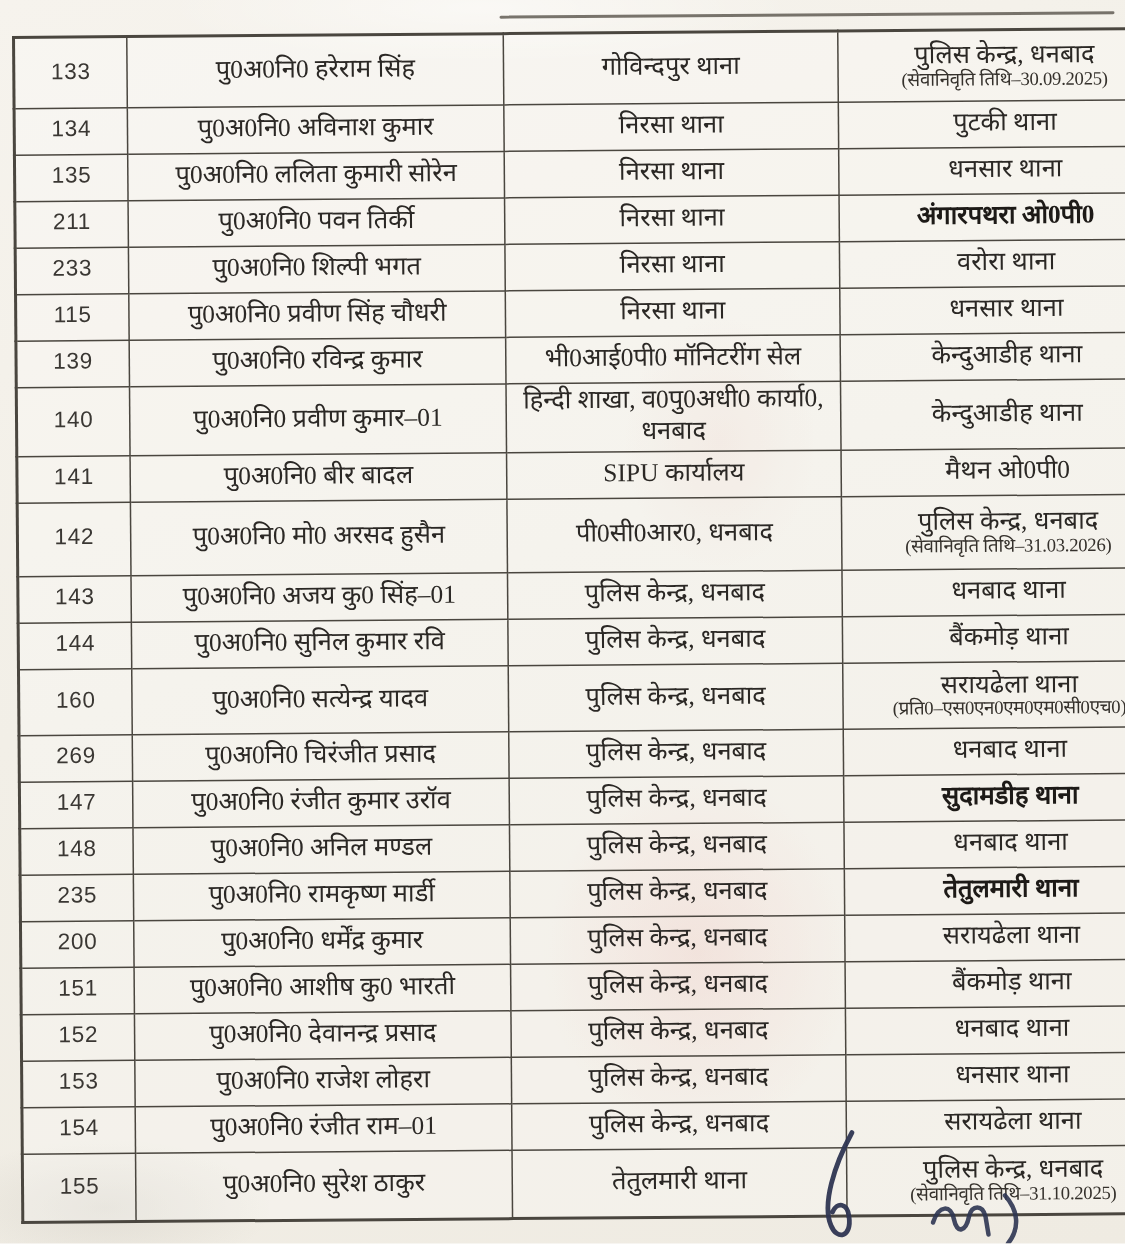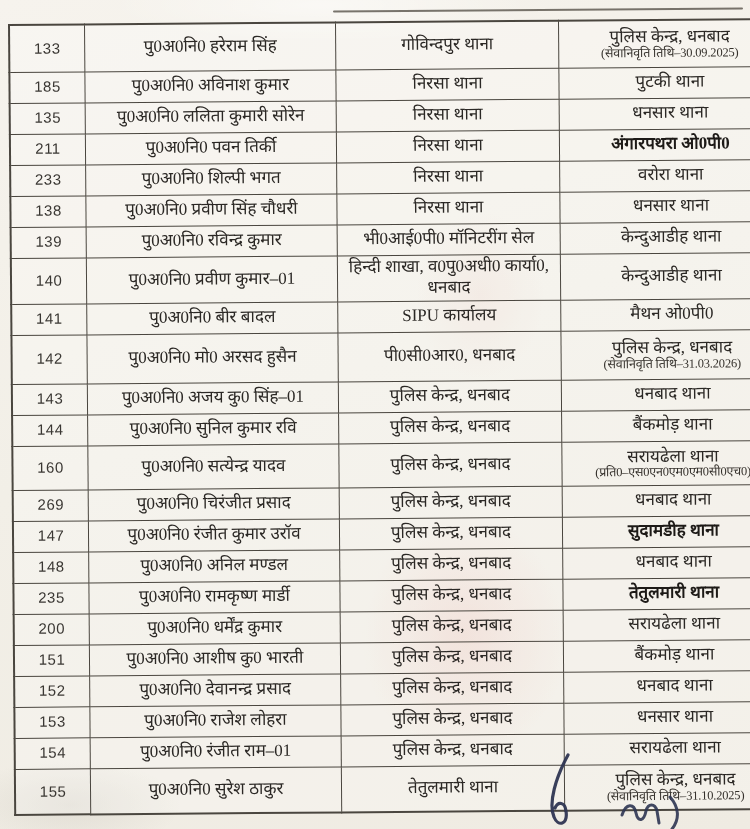--- a/index.html
+++ b/index.html
@@ -62,21 +62,21 @@
           <tr style="height: 47px;">
             <td class="c-sl">133</td>
             <td class="c-name">पु0अ0नि0 हरेराम सिंह</td>
             <td class="c-from">गोविन्दपुर थाना</td>
             <td class="c-to">
               <div class="to-main">पुलिस केन्द्र, धनबाद</div>
               <div class="to-note">(सेवानिवृति तिथि–30.09.2025)</div>
             </td>
           </tr>
           <tr>
-            <td class="c-sl">185</td>
+            <td class="c-sl">134</td>
             <td class="c-name">पु0अ0नि0 अविनाश कुमार</td>
             <td class="c-from">निरसा थाना</td>
             <td class="c-to">
               <div class="to-main">पुटकी थाना</div>
             </td>
           </tr>
           <tr>
             <td class="c-sl">135</td>
             <td class="c-name">पु0अ0नि0 ललिता कुमारी सोरेन</td>
             <td class="c-from">निरसा थाना</td>
@@ -94,21 +94,21 @@
           </tr>
           <tr>
             <td class="c-sl">233</td>
             <td class="c-name">पु0अ0नि0 शिल्पी भगत</td>
             <td class="c-from">निरसा थाना</td>
             <td class="c-to">
               <div class="to-main">वरोरा थाना</div>
             </td>
           </tr>
           <tr>
-            <td class="c-sl">138</td>
+            <td class="c-sl">115</td>
             <td class="c-name">पु0अ0नि0 प्रवीण सिंह चौधरी</td>
             <td class="c-from">निरसा थाना</td>
             <td class="c-to">
               <div class="to-main">धनसार थाना</div>
             </td>
           </tr>
           <tr>
             <td class="c-sl">139</td>
             <td class="c-name">पु0अ0नि0 रविन्द्र कुमार</td>
             <td class="c-from">भी0आई0पी0 मॉनिटरींग सेल</td>

